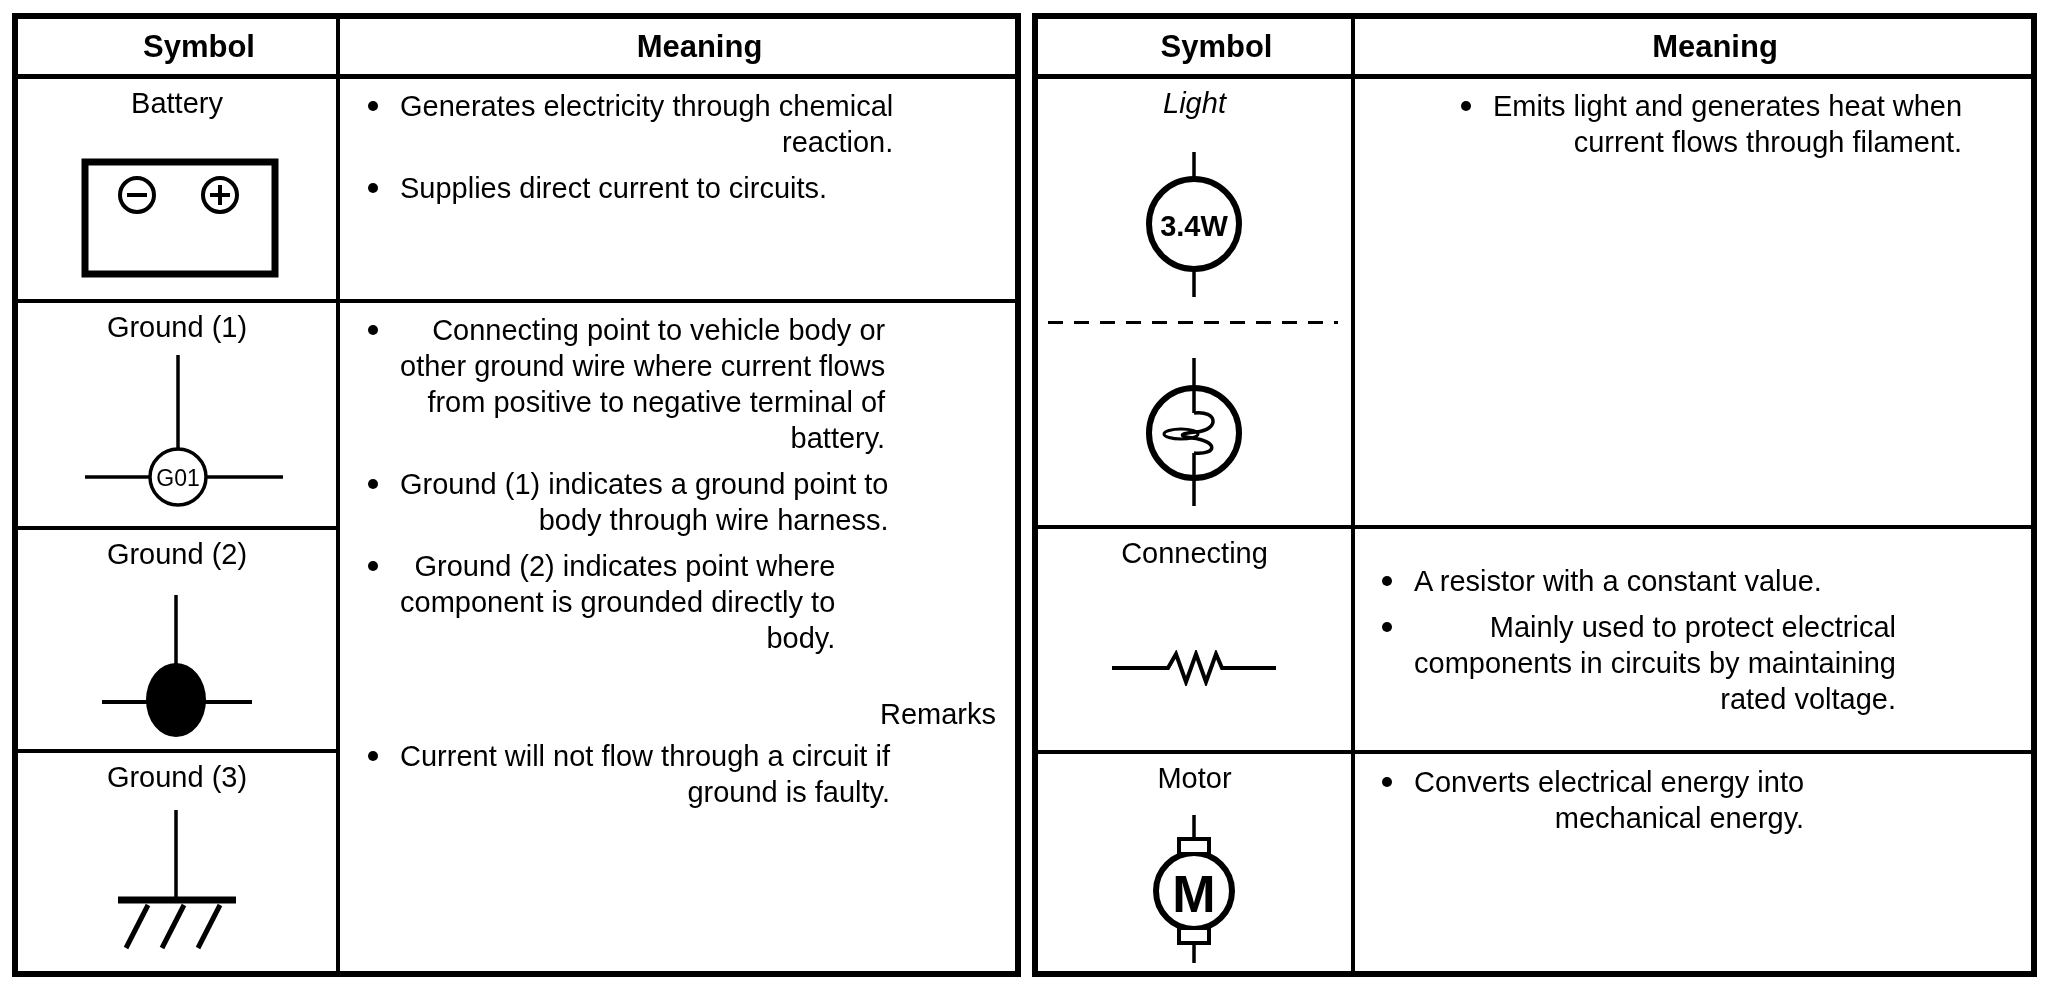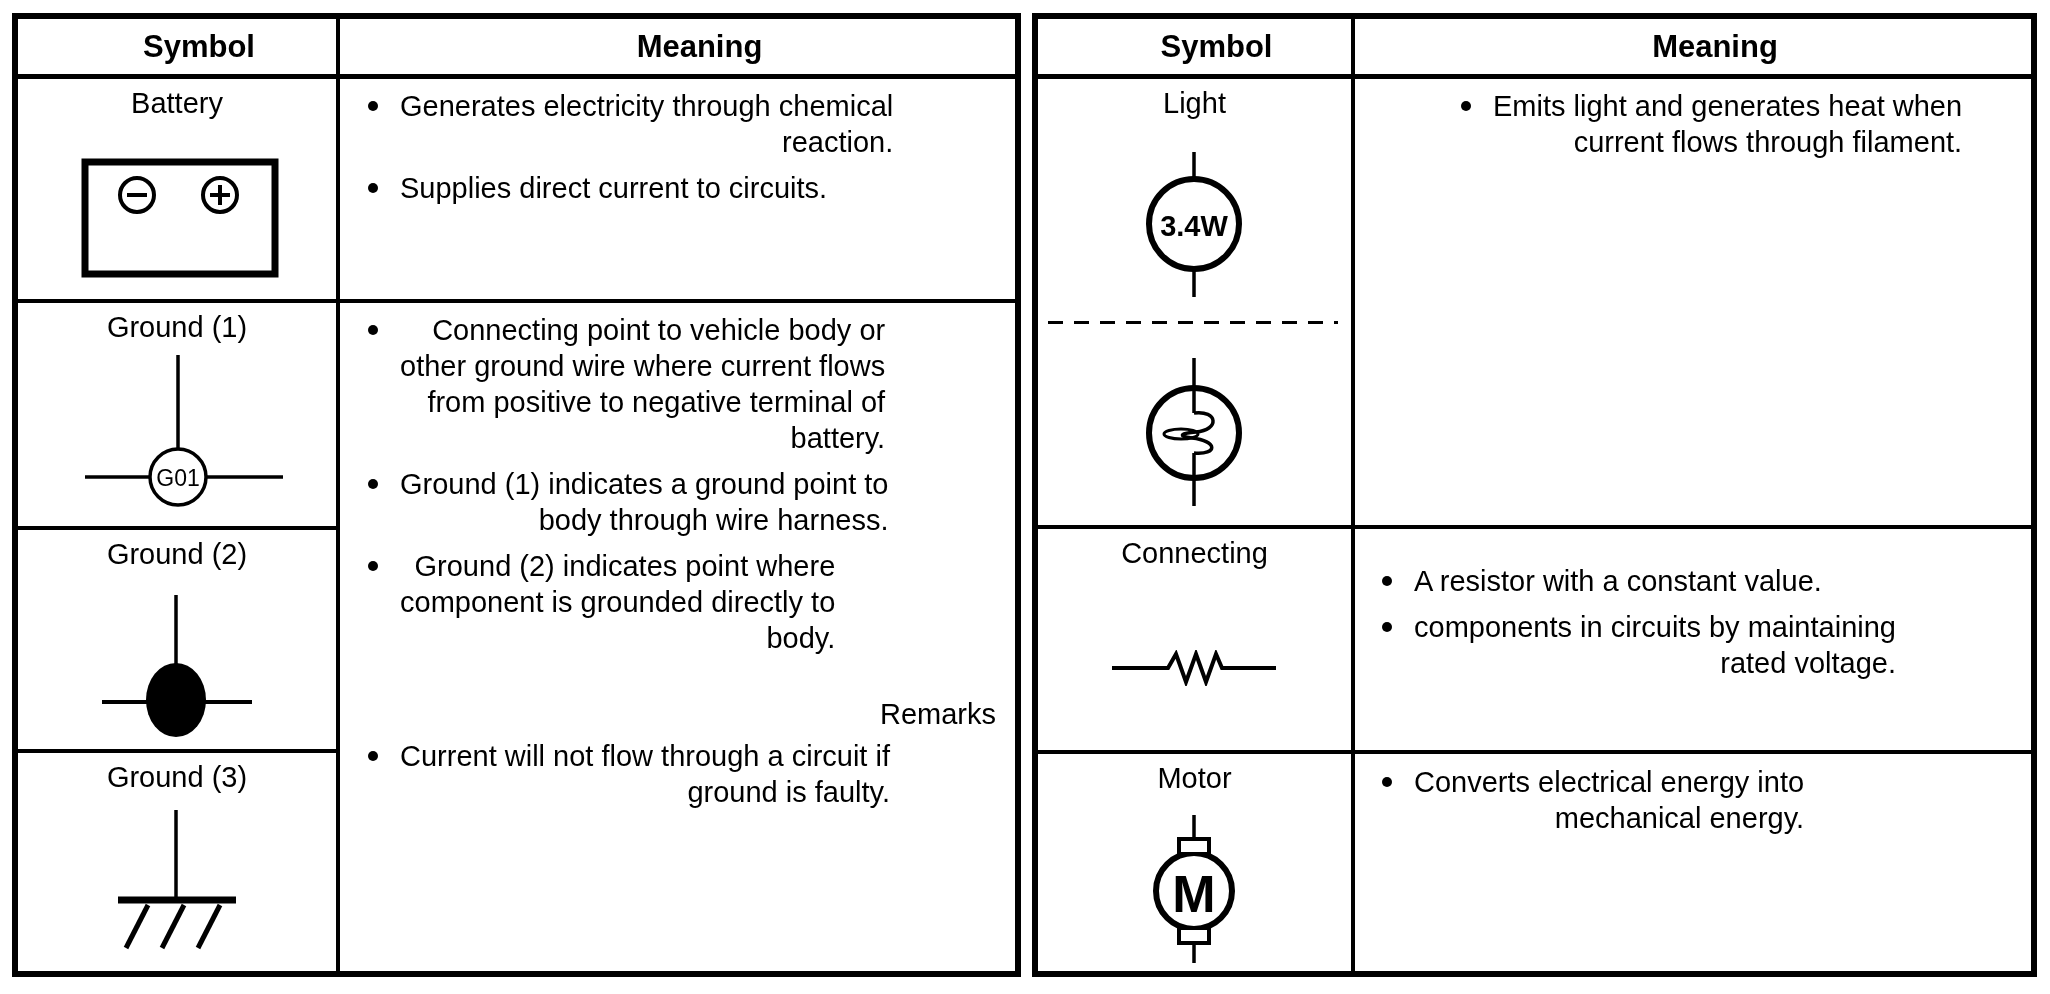--- a/index.html
+++ b/index.html
@@ -138,21 +138,21 @@
   <div class="gline" style="left:1038px;top:525px;width:993px;height:4px;"></div>
   <div class="gline" style="left:1038px;top:750px;width:993px;height:4px;"></div>
 
   <div class="cell hdr" style="left:1038px;top:19px;width:313px;height:55px;">
     <span>Symbol</span>
   </div>
   <div class="cell hdr" style="left:1355px;top:19px;width:676px;height:55px;">
     <span>Meaning</span>
   </div>
 
-  <div class="cell" style="left:1038px;top:79px;width:313px;height:446px;">
+  <div class="cell" style="left:1038px;top:79px;width:313px;height:446px;font-style:italic;">
     <div class="sym-label">Light</div>
   </div>
   <svg class="svgsym" style="left:1134px;top:150px;" width="120" height="150">
     <line x1="60" y1="2" x2="60" y2="29" stroke="#000" stroke-width="3.5"></line>
     <line x1="60" y1="119" x2="60" y2="147" stroke="#000" stroke-width="3.5"></line>
     <circle cx="60" cy="74" r="45" fill="#fff" stroke="#000" stroke-width="6"></circle>
     <text x="60" y="76" text-anchor="middle" dominant-baseline="central" font-size="29" font-weight="bold" font-family="Liberation Sans, sans-serif">3.4W</text>
   </svg>
   <div class="dash" style="left:1048px;top:321px;width:290px;"></div>
   <svg class="svgsym" style="left:1134px;top:356px;" width="120" height="152">
@@ -195,20 +195,21 @@
   <div class="meaning" style="left:1380px;top:539px;width:640px;margin-top:24px;">
     <div class="bullet">
       <span class="dot"></span>
       <div>
         <div>A resistor with a constant value.</div>
       </div>
     </div>
     <div class="bullet">
       <span class="dot"></span>
       <div>
+        <div>Mainly used to protect electrical</div>
         <div>components in circuits by maintaining</div>
         <div>rated voltage.</div>
       </div>
     </div>
   </div>
 
   <div class="meaning" style="left:1380px;top:764px;width:640px;">
     <div class="bullet">
       <span class="dot"></span>
       <div>

